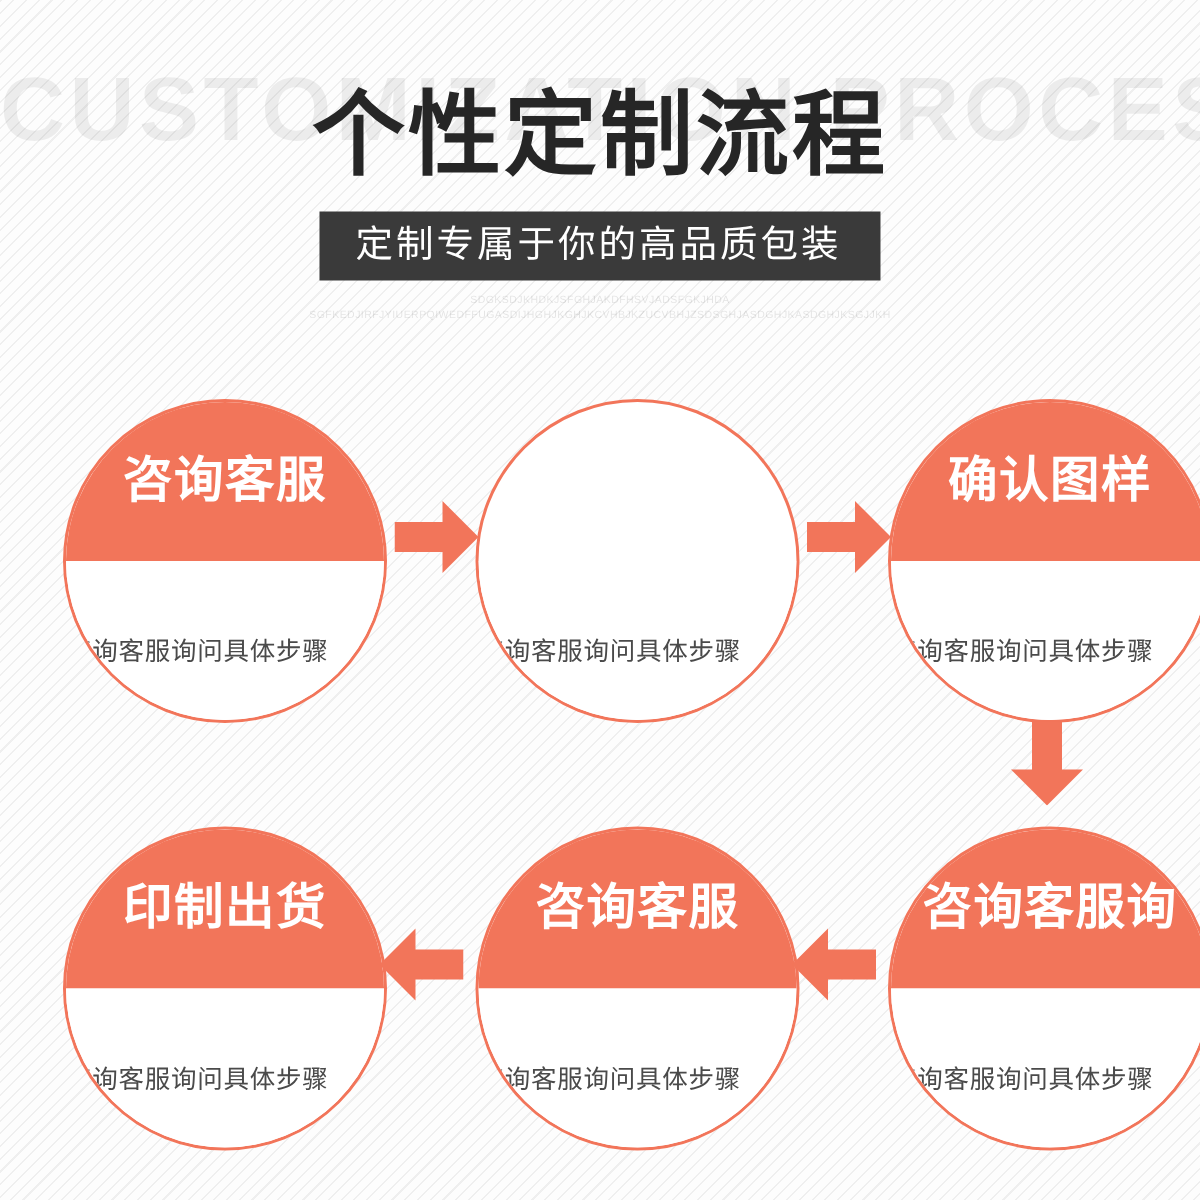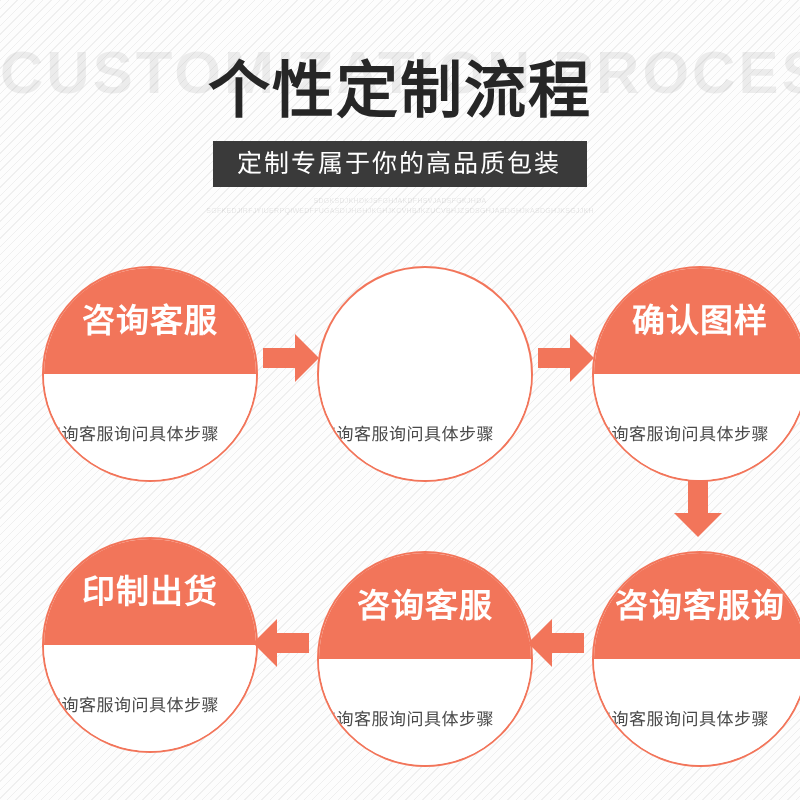--- a/index.html
+++ b/index.html
@@ -156,21 +156,21 @@
     letter-spacing: 0.5px;
     white-space: nowrap;
   }
 
   
   #node-1 { left: 42px;  top: 31px;  }
   #node-2 { left: 317px; top: 31px;  }
   #node-3 { left: 592px; top: 31px;  }
   #node-4 { left: 592px; top: 316px; }
   #node-5 { left: 317px; top: 316px; }
-  #node-6 { left: 42px;  top: 302px; }
+  #node-6 { left: 42px;  top: 316px; }
 
   
   .arrow {
     position: absolute;
     color: #f2755a;
   }
   .arrow svg { display: block; }
 
   #arrow-1 { left: 263px; top: 97px; }
   #arrow-2 { left: 538px; top: 97px; }

